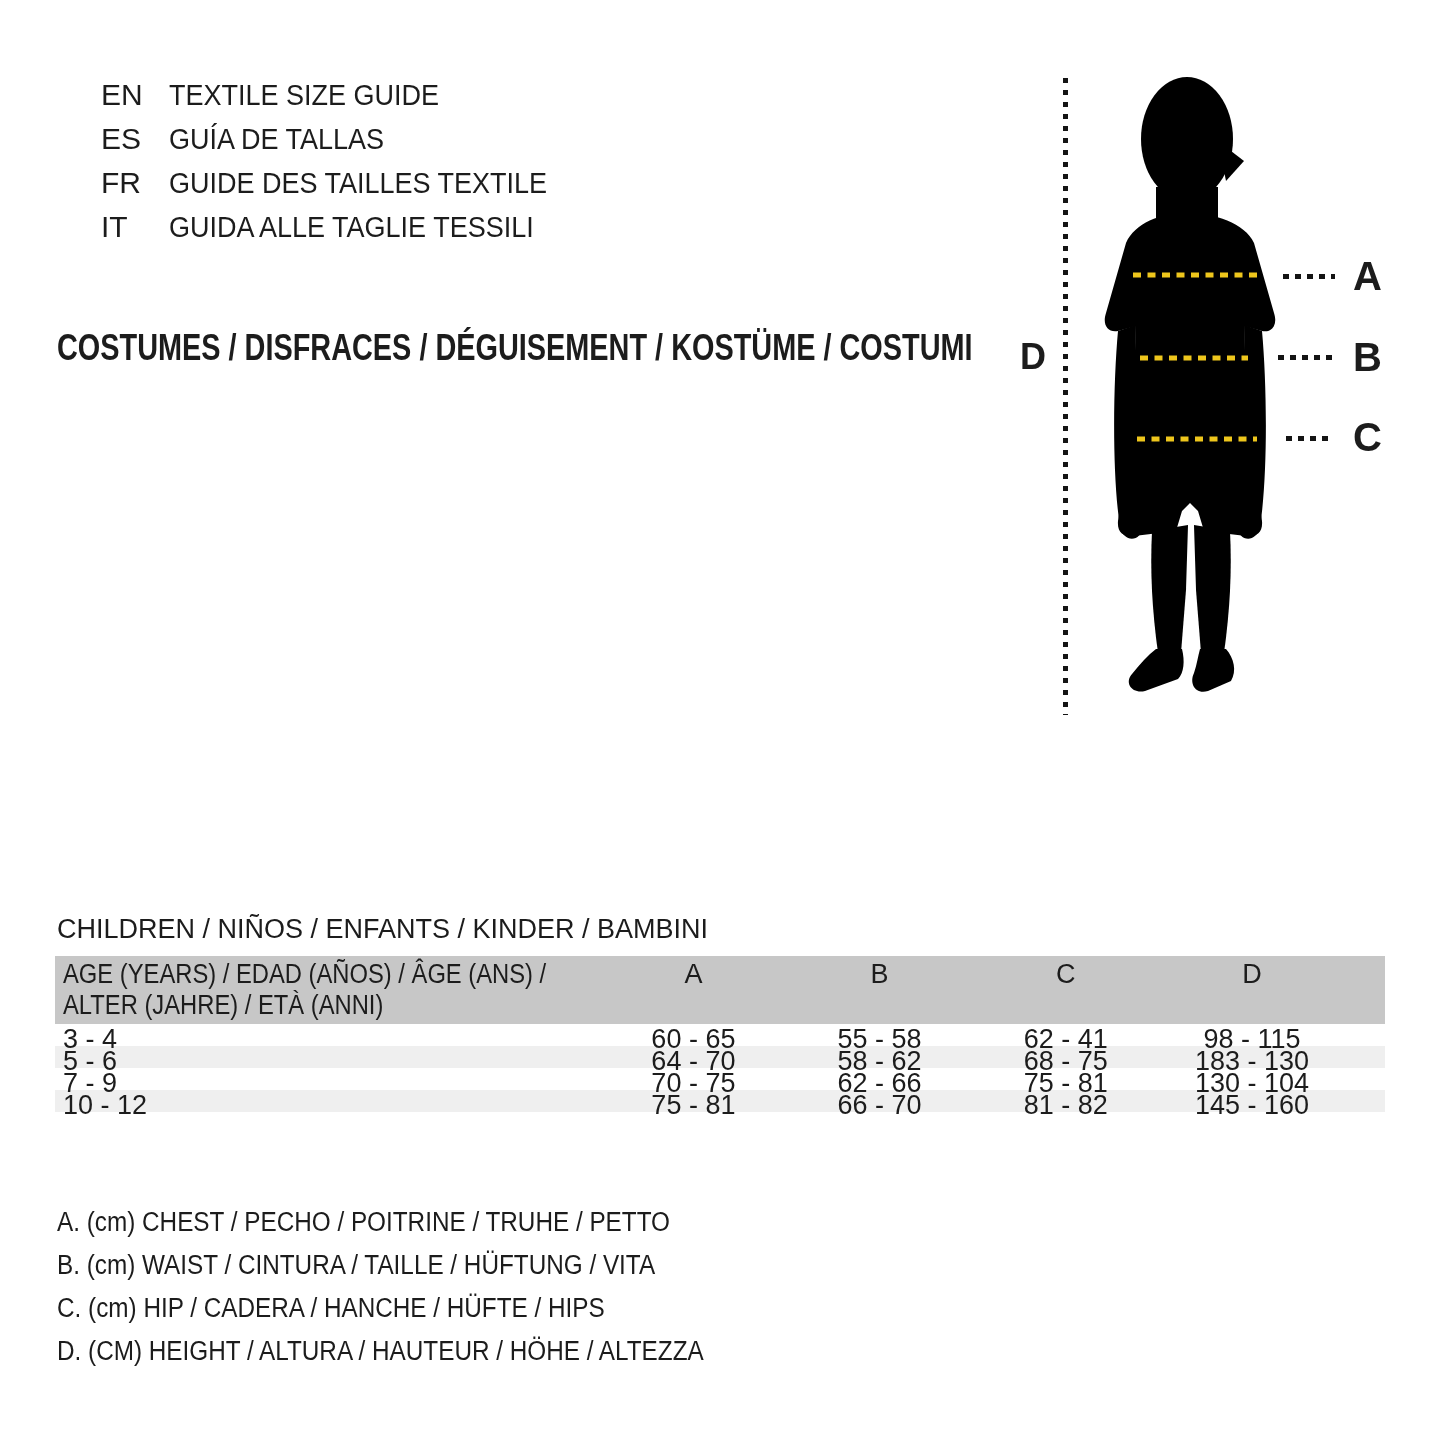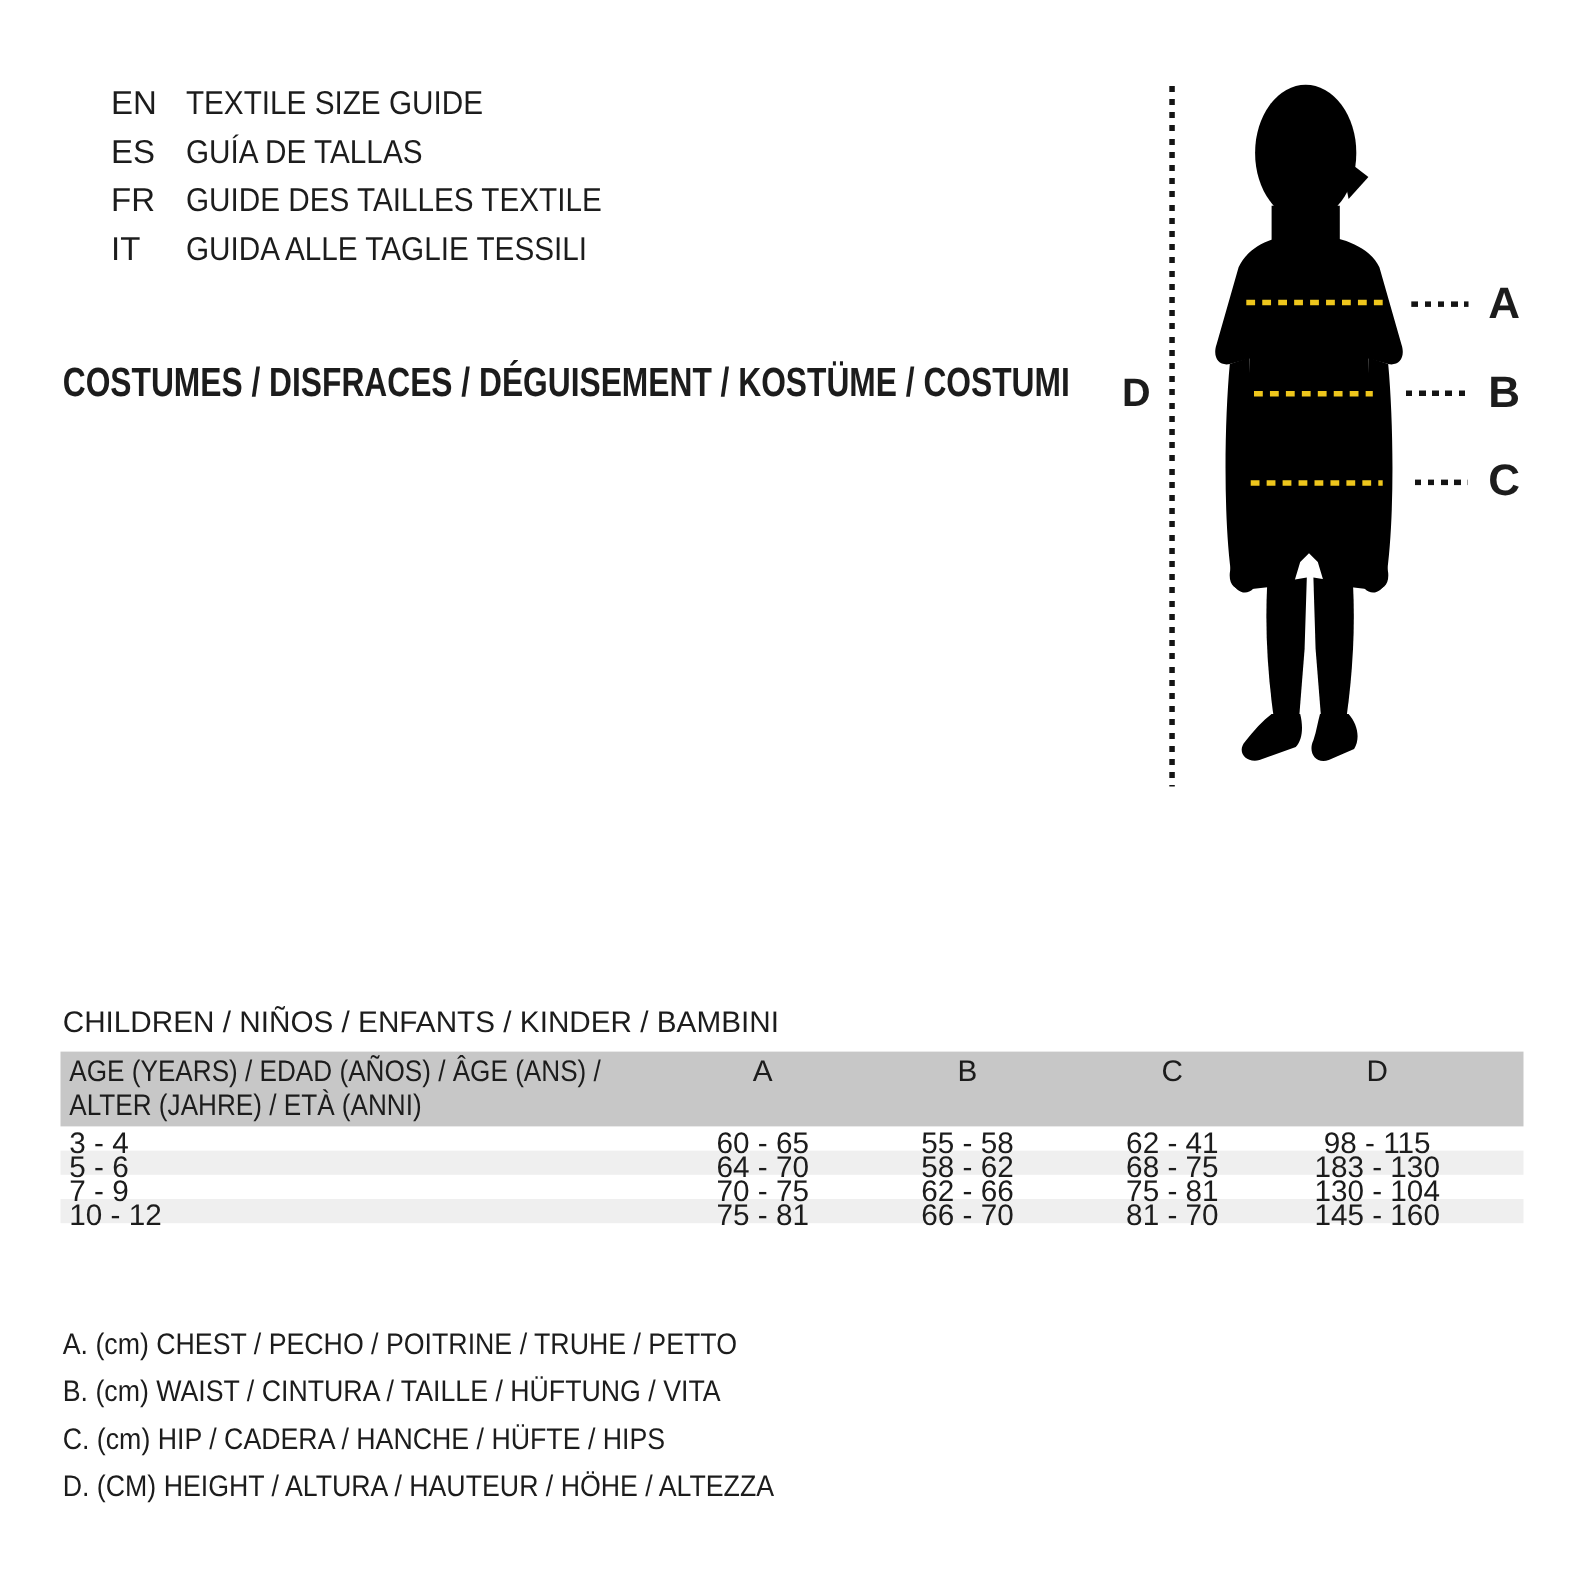--- a/index.html
+++ b/index.html
@@ -147,21 +147,21 @@
     <div class="col-val">70 - 75</div>
     <div class="col-val">62 - 66</div>
     <div class="col-val">75 - 81</div>
     <div class="col-val">130 - 104</div>
     <div class="col-sp"></div>
   </div>
   <div class="trow alt">
     <div class="col-label">10 - 12</div>
     <div class="col-val">75 - 81</div>
     <div class="col-val">66 - 70</div>
-    <div class="col-val">81 - 70</div>
+    <div class="col-val">81 - 82</div>
     <div class="col-val">145 - 160</div>
     <div class="col-sp"></div>
   </div>
 </div>
 
 <div class="abs legend">
   <div><span class="cond90">A. (cm) CHEST / PECHO / POITRINE / TRUHE / PETTO</span></div>
   <div><span class="cond90">B. (cm) WAIST / CINTURA / TAILLE / HÜFTUNG / VITA</span></div>
   <div><span class="cond90">C. (cm) HIP / CADERA / HANCHE / HÜFTE / HIPS</span></div>
   <div><span class="cond90">D. (CM) HEIGHT / ALTURA / HAUTEUR / HÖHE / ALTEZZA</span></div>

